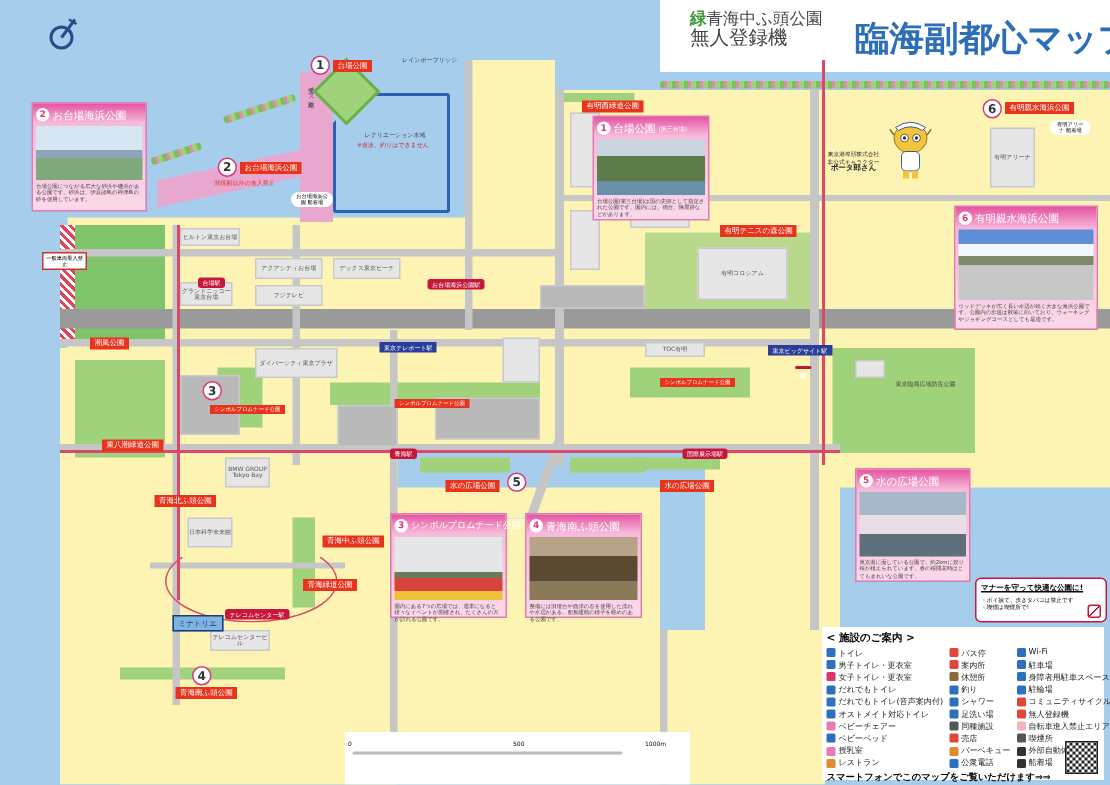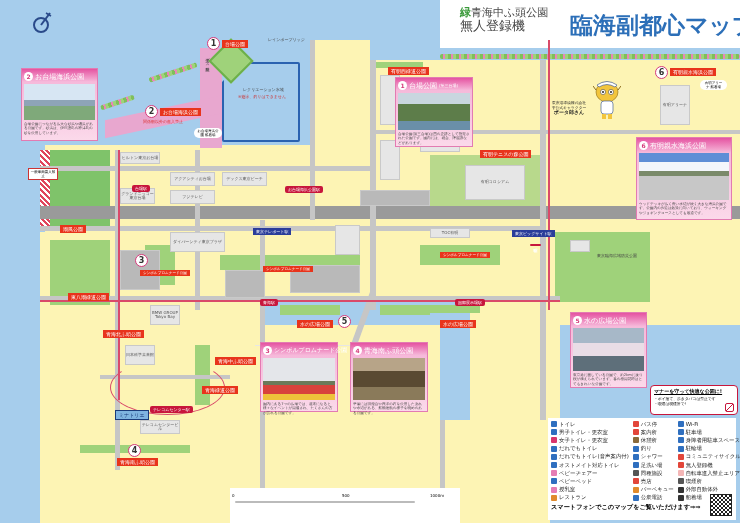--- a/index.html
+++ b/index.html
@@ -247,20 +247,21 @@
 </div>
 
 <div class="abs" style="left:650px;top:385px;width:88px;height:30px;background:#fff;border:1.5px solid #c7163c;border-radius:4px;padding:2px 3px;">
   <div style="font-size:5px;font-weight:bold;text-decoration:underline;white-space:nowrap;">マナーを守って快適な公園に!</div>
   <div style="font-size:3.8px;margin-top:2px;white-space:nowrap;">・ポイ捨て、歩きタバコは禁止です</div>
   <div style="font-size:3.8px;white-space:nowrap;">・喫煙は喫煙所で!</div>
   <div style="position:absolute;right:3px;bottom:2px;width:9px;height:9px;border:1px solid #c7163c;border-radius:2px;background:linear-gradient(135deg,transparent 45%,#c7163c 45% 55%,transparent 55%);"></div>
 </div>
 
 <div class="abs" style="left:548px;top:418px;width:188px;height:102px;background:#fff;padding:2px 3px;">
+  <div style="font-size:7px;font-weight:bold;margin-bottom:1px;">&lt; 施設のご案内 &gt;</div>
   <div class="legend-grid">
     <div id="lg-col1">
         <div class="legend-item">
           <span class="lg-ico" style="background: rgb(47, 111, 191);"></span>
           <span>トイレ</span>
         </div>
         <div class="legend-item">
           <span class="lg-ico" style="background: rgb(47, 111, 191);"></span>
           <span>男子トイレ・更衣室</span>
         </div>

